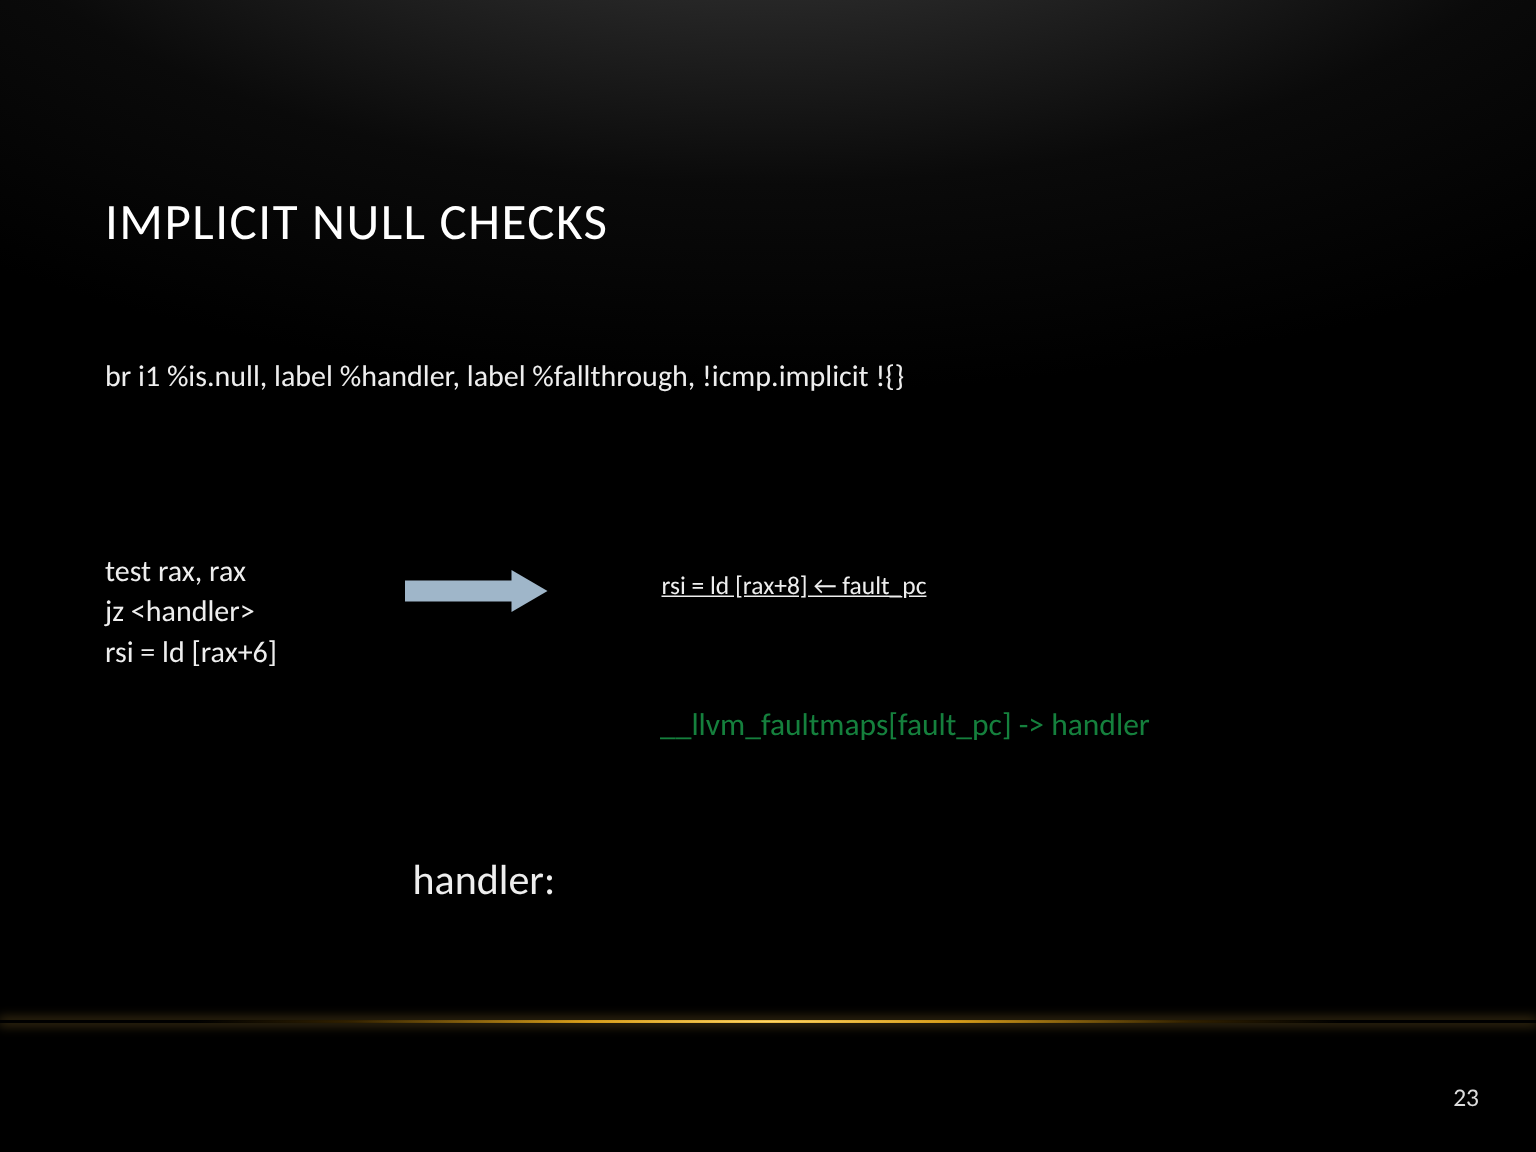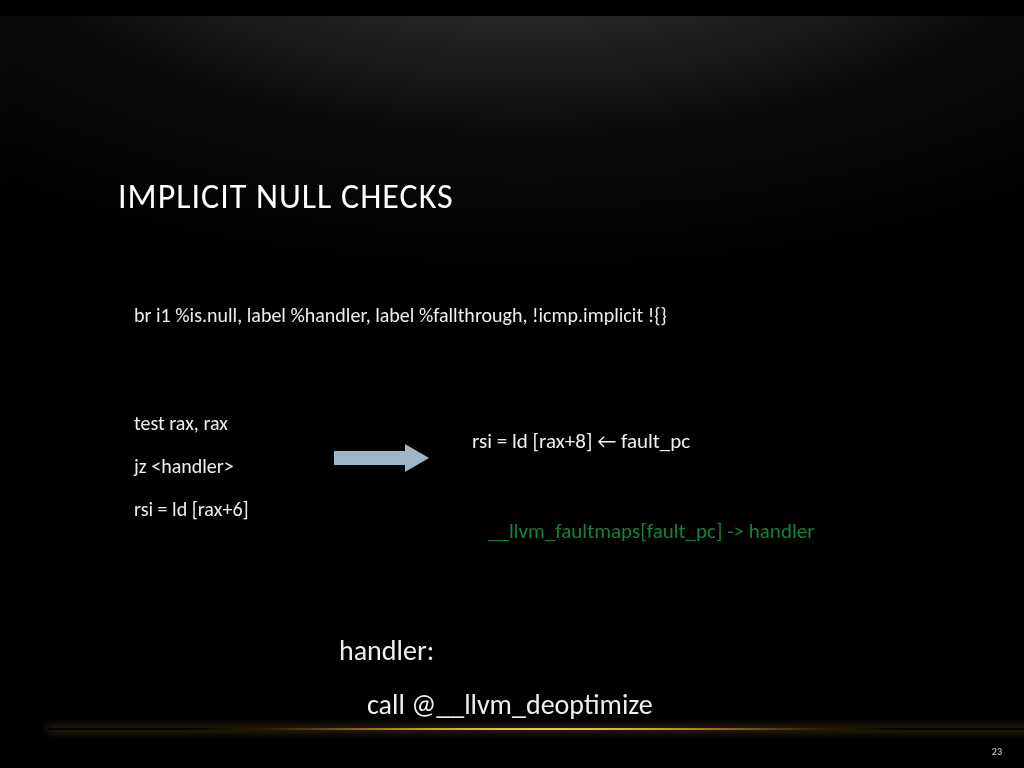--- a/index.html
+++ b/index.html
@@ -1,15 +1,15 @@
 <!DOCTYPE html>
 <html><head>
 <meta charset="utf-8">
 <style>
-  * { margin: 16px; padding: 0; box-sizing: border-box; }
+  * { margin: 0; padding: 0; box-sizing: border-box; }
   html, body { width: 1024px; height: 768px; overflow: hidden; }
   body {
     background: #000;
     background: radial-gradient(ellipse 140% 90% at 50% -20%, #555 0%, #2a2a2a 20%, #0a0a0a 40%, #000 60%);
     font-family: "Segoe UI", "Calibri", Arial, sans-serif;
     color: #fff;
     position: relative;
   }
   .title {
     position: absolute;
@@ -24,21 +24,21 @@
     position: absolute;
     left: 70px;
     top: 238px;
     font-size: 20px;
     line-height: 1.35;
     color: #eee;
   }
   .asm-left {
     position: absolute;
     left: 70px;
-    top: 346px;
+    top: 368px;
     font-size: 20px;
     line-height: 1.35;
     color: #eee;
   }
   .arrow {
     position: absolute;
     left: 270px;
     top: 380px;
     width: 100px;
     height: 28px;
@@ -55,24 +55,25 @@
     position: absolute;
     left: 71px;
     top: 0;
     width: 0; height: 0;
     border-top: 14px solid transparent;
     border-bottom: 14px solid transparent;
     border-left: 24px solid #9fb6c9;
   }
   .asm-right {
     position: absolute;
-    left: 424px;
+    left: 441px;
     top: 380px;
-    font-size: 21px;
+    font-size: 17px;
     color: #eee;
+    text-decoration: underline;
   }
   .faultmap {
     position: absolute;
     left: 440px;
     top: 470px;
     font-size: 21px;
     color: #15803d;
     text-align: center;
   }
   .handler-block {
@@ -89,21 +90,21 @@
     left: 0; right: 0;
     top: 680px;
     height: 2px;
     background: radial-gradient(ellipse 50% 300% at 50% 50%, #ffd76a 0%, #d49b1a 25%, rgba(120,80,0,0.4) 55%, rgba(0,0,0,0) 75%);
     box-shadow: 0 0 8px 1px rgba(255,200,80,0.35);
   }
   .page-num {
     position: absolute;
     right: 38px;
     bottom: 26px;
-    font-size: 10px;
+    font-size: 17px;
     color: #ddd;
   }
 </style>
 </head>
 <body>
 
 <div class="title">IMPLICIT NULL CHECKS</div>
 
 <div class="ir-block">
   <div>br i1 %is.null, label %handler, label %fallthrough, !icmp.implicit !{}</div>
@@ -119,18 +120,17 @@
   <div class="shaft"></div>
   <div class="head"></div>
 </div>
 
 <div class="asm-right">rsi = ld [rax+8]   ← fault_pc</div>
 
 <div class="faultmap">__llvm_faultmaps[fault_pc] -&gt; handler</div>
 
 <div class="handler-block">
   <div>handler:</div>
-  <span class="indent">call @__llvm_deoptimize</span>
 </div>
 
 <div class="glow-line"></div>
 
 <div class="page-num">23</div>
 
 </body></html>

